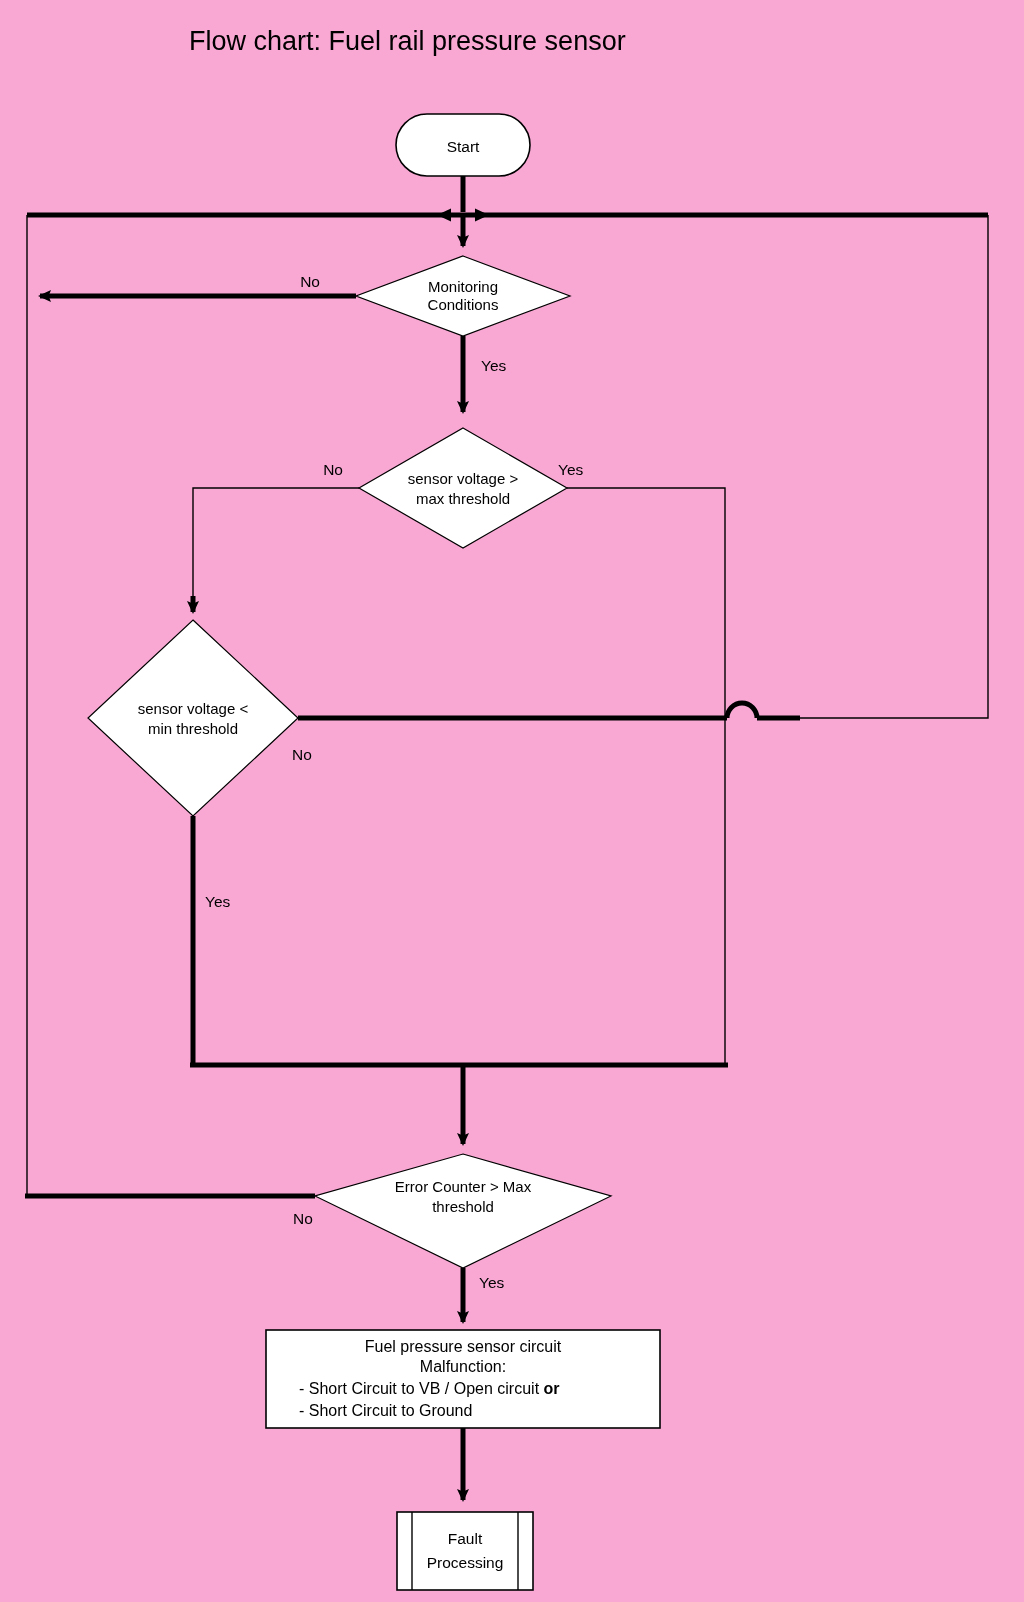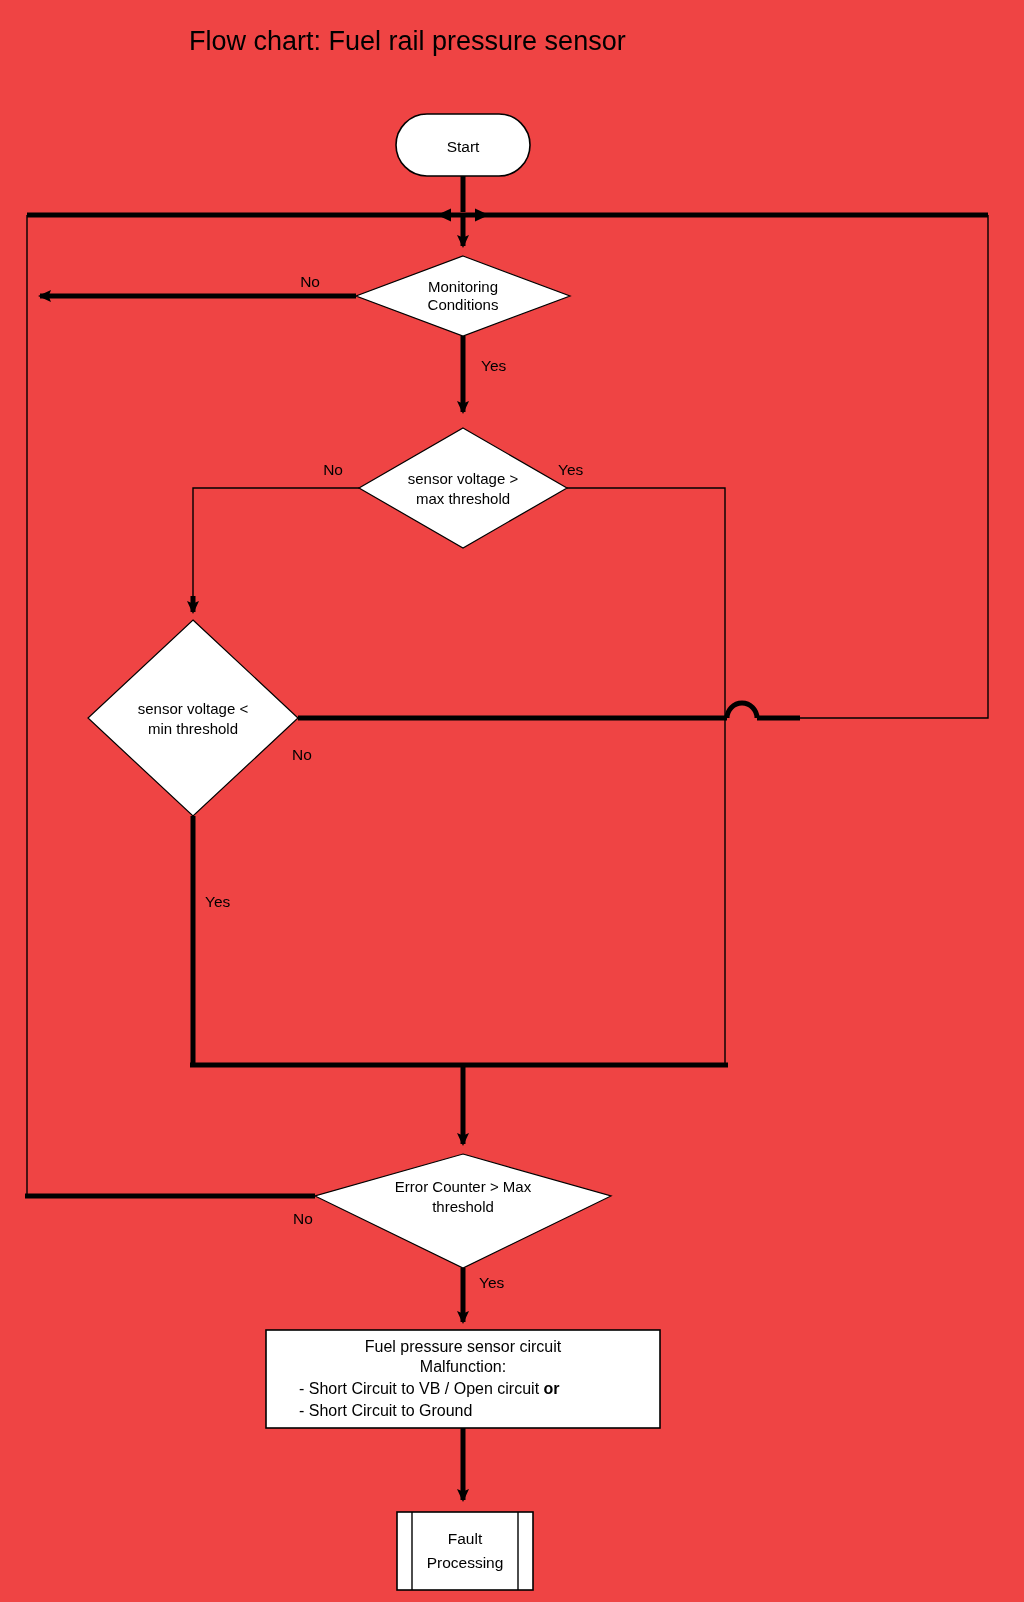--- a/index.html
+++ b/index.html
@@ -8,21 +8,21 @@
     background: #ffffff;
   }
   body {
     font-family: "Liberation Sans", sans-serif;
     color: #000000;
   }
   #page {
     position: relative;
     width: 1024px;
     height: 1602px;
-    background: #ef4444;
+    background: #f9a8d4;
     overflow: hidden;
   }
   #diagram-svg {
     position: absolute;
     left: 0;
     top: 0;
     width: 1024px;
     height: 1602px;
     display: block;
   }

